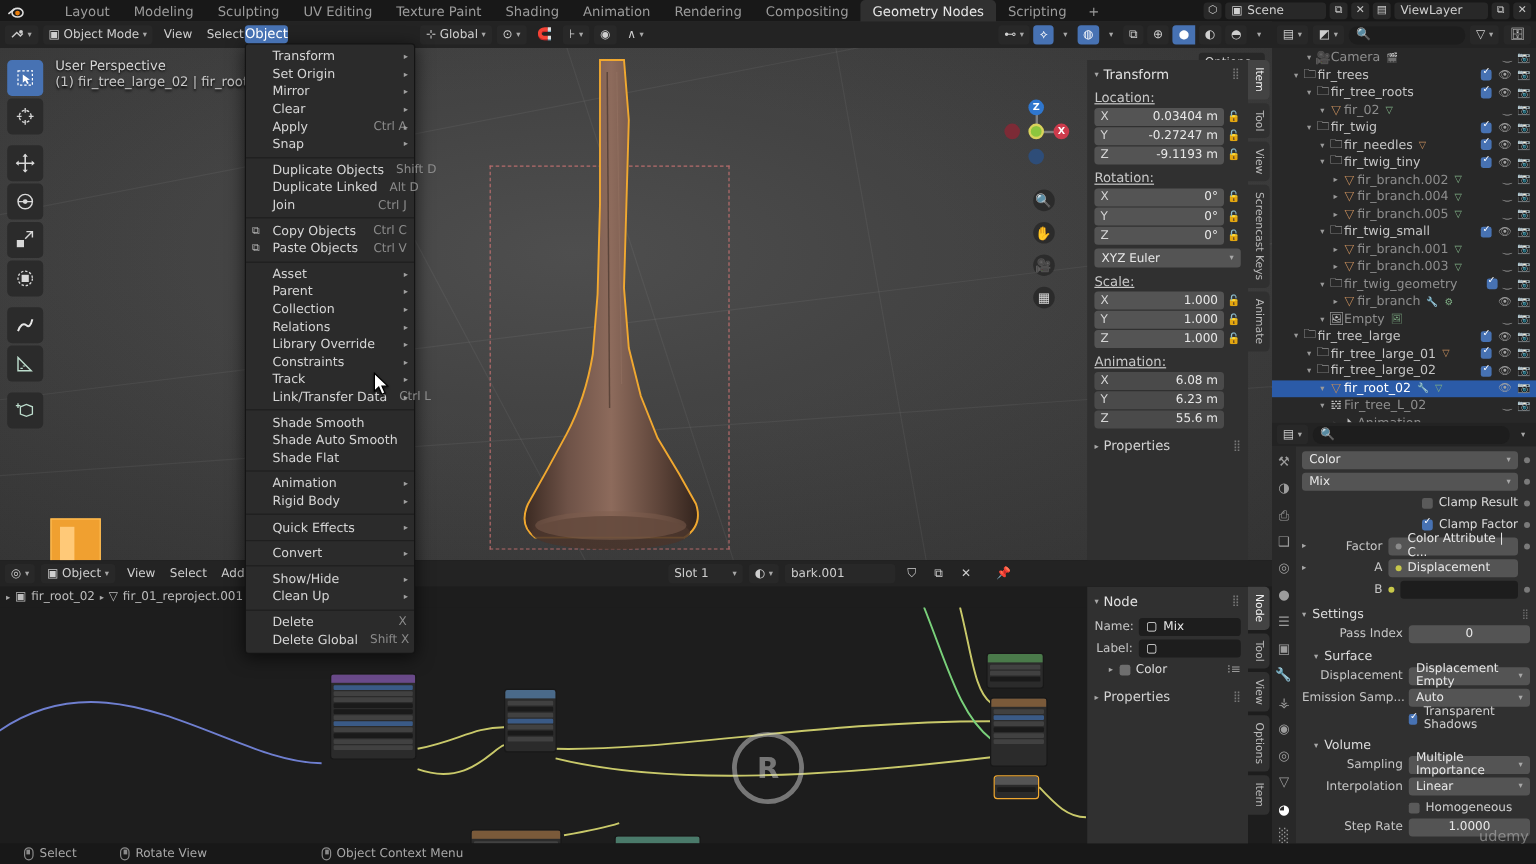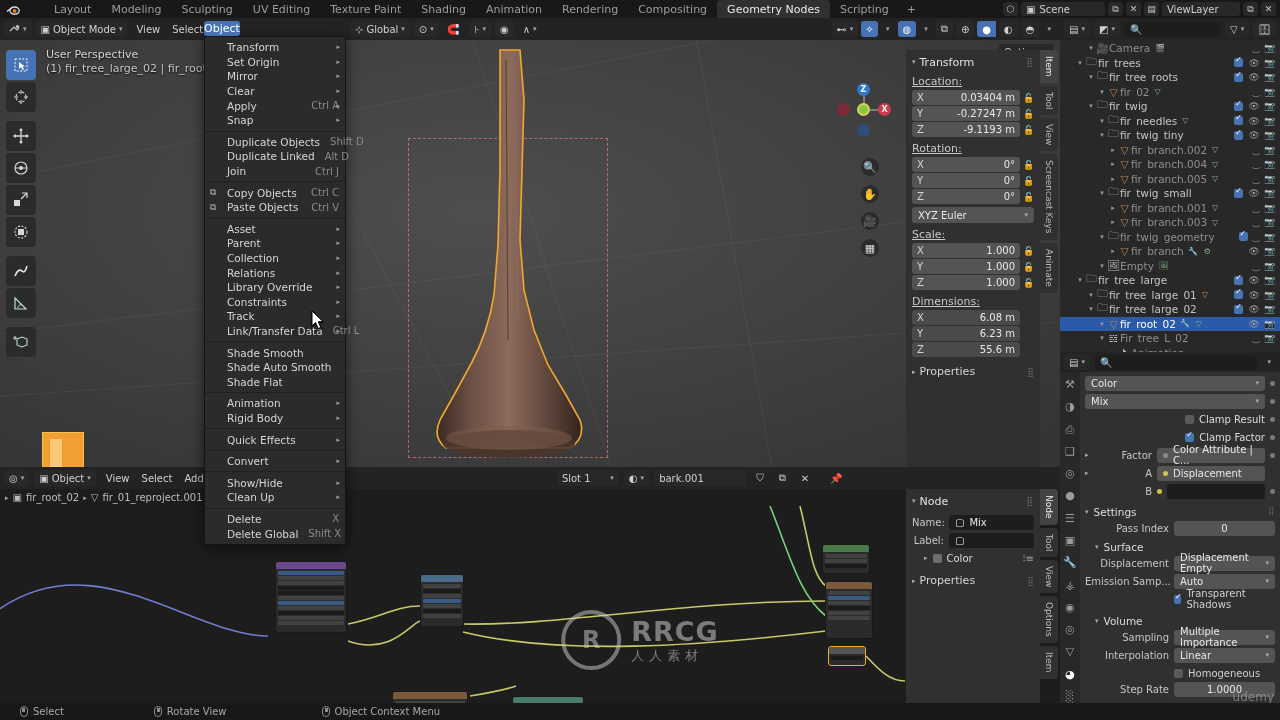--- a/index.html
+++ b/index.html
@@ -578,21 +578,21 @@
             <span class="lockic">🔓</span>
           </div>
           <div class="numrow">
             <div class="numfield">
               <span class="k">Z</span>
               <span class="v">1.000</span>
             </div>
             <span class="lockic">🔓</span>
           </div>
         </div>
-      <div class="sec-label">Dimensions:</div>
+      <div class="sec-label">Animation:</div>
       <div id="dim-rows">
           <div class="numrow">
             <div class="numfield dim">
               <span class="k">X</span>
               <span class="v">6.08 m</span>
             </div>
             <span class="lockic"></span>
           </div>
           <div class="numrow">
             <div class="numfield dim">
@@ -1202,24 +1202,20 @@
   <div class="ne-vtabs" id="nevtabs">
       <div class="vtab active">Node</div>
       <div class="vtab">Tool</div>
       <div class="vtab">View</div>
       <div class="vtab">Options</div>
       <div class="vtab">Item</div>
     </div>
 
   <div class="wm">
     <div class="wm-circle">R</div>
-    <div class="wm-txt">
-      <div class="t1">RRCG</div>
-      <div class="t2">人人素材</div>
-    </div>
   </div>
   <div class="udemy">udemy</div>
 
   <div class="ob-tab-hl">Object</div>
   <div class="menu-pop" id="objmenu">
       <div class="mi">
         <span>Transform</span>
         <span class="arr">▸</span>
       </div>
       <div class="mi">
@@ -1354,21 +1350,21 @@
       <path d="M1 1 L1 16 L4.6 12.6 L7.2 18.6 L9.8 17.4 L7.3 11.8 L12 11.6 Z" fill="#fff" stroke="#000" stroke-width="1"></path>
     </svg>
   </div>
 
   <div class="statusbar">
     <div id="sbhints" style="display:flex;">
         <div class="sb-item" style="margin-left: 20px;">
           <span class="mouse-ic"></span>
           <span>Select</span>
         </div>
-        <div class="sb-item" style="margin-left: 90px;">
+        <div class="sb-item" style="margin-left: 36px;">
           <span class="mouse-ic m"></span>
           <span>Rotate View</span>
         </div>
         <div class="sb-item" style="margin-left: 95px;">
           <span class="mouse-ic r"></span>
           <span>Object Context Menu</span>
         </div>
       </div>
   </div>
 

